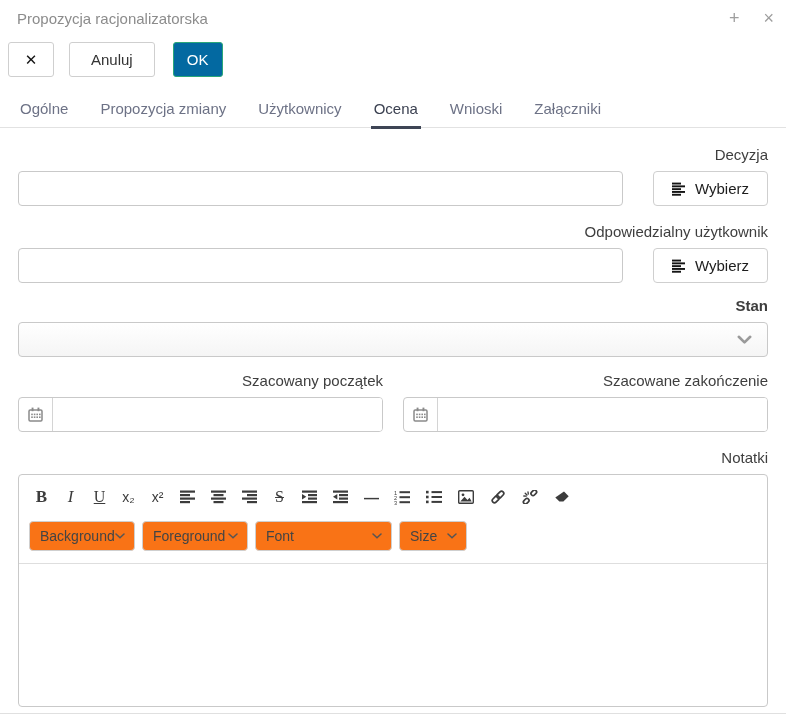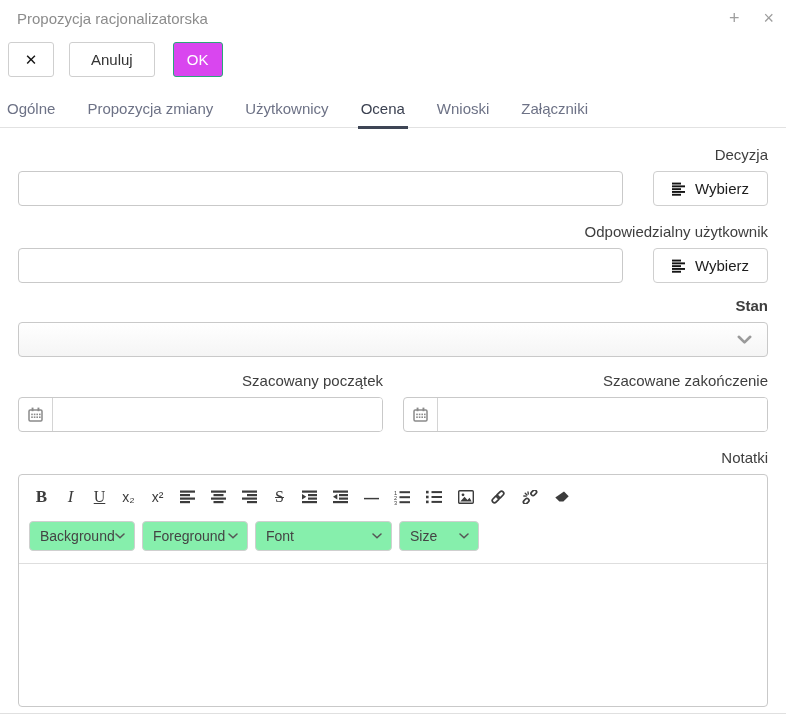--- a/index.html
+++ b/index.html
@@ -12,24 +12,24 @@
   .dlg-title { font-size:15px; color:#8c8c8c;margin-left:8px; }
   .win-controls { display:flex; gap:24px; align-items:center; }
   .win-controls span { font-size:18px; color:#9e9e9e; line-height:1; cursor:pointer; }
 
   
   .actions { display:flex; gap:15px; margin:15px 8px 0 8px; }
   .btn { height:35px; border:1px solid #cfcfcf; border-radius:3px; background:#fff;
          font-size:15px; color:#333; display:flex; align-items:center; justify-content:center; cursor:pointer; }
   .btn-x { width:46px; font-weight:bold; font-size:15px; color:#111; }
   .btn-cancel { padding:9px 21px; }
-  .btn-ok { width:50px; background:#d946ef; border-color:#2aa779; color:#fff; margin-left:3px; }
-
-  
-  .tabs { display:flex; gap:26px; margin-top:23px; padding:0 4px; border-bottom:1px solid #e2e2e2; }
+  .btn-ok { width:50px; background:#0369a1; border-color:#2aa779; color:#fff; margin-left:3px; }
+
+  
+  .tabs { display:flex; gap:26px; margin-top:23px; padding:0 17px; border-bottom:1px solid #e2e2e2; }
   .tab { font-size:15px; color:#6d7286; padding:0 3px 9px 3px; border-bottom:3px solid transparent;
          margin-bottom:-2px; cursor:pointer; white-space:nowrap; }
   .tab.active { color:#3b4151; border-bottom-color:#3e4555; }
 
   
   .content { padding:0 18px; }
   .label { font-size:15px; color:#3e3e3e; margin:17px 0 8px;text-align:right; }
   .label.first { margin-top:18px; }
   .label.tight { margin-top:14px;font-weight:bold; }
   .input-row { display:flex; gap:30px; }
@@ -54,24 +54,24 @@
   .ed-row1 { display:flex; align-items:center; gap:4px; padding:9px 10px 3px 10px; flex-wrap:nowrap; }
   .ed-btn { min-width:25px; height:26px; background:none; border:none; display:flex; align-items:center;
             justify-content:center; padding:0 6px; color:#3c3c3c; cursor:pointer; }
   .g-bold { font-family:"Liberation Serif","DejaVu Serif",serif; font-weight:bold; font-size:17px; }
   .g-italic { font-family:"Liberation Serif","DejaVu Serif",serif; font-style:italic; font-size:17px; }
   .g-under { font-family:"Liberation Serif","DejaVu Serif",serif; font-size:16px; text-decoration:underline; }
   .g-sub, .g-sup { font-size:14px; }
   .g-strike { font-family:"Liberation Serif","DejaVu Serif",serif; font-size:16px; text-decoration:line-through; }
   .g-hr { font-weight:bold; font-size:15px; letter-spacing:-1px; }
   .ed-row2 { display:flex; gap:7px; padding:8px 10px 12px 10px; }
-  .ed-select { position:relative; height:30px; border:1px solid #cfcfcf; border-radius:4px; background:#86efac;
+  .ed-select { position:relative; height:30px; border:1px solid #cfcfcf; border-radius:4px; background:#f97316;
                display:flex; align-items:center; padding:0 24px 0 10px; font-size:14px; color:#444; cursor:pointer; }
   .ed-select .chev { position:absolute; right:9px; top:50%; transform:translateY(-50%); }
-  .w-bg { width:106px; } .w-fg { width:106px; } .w-font { width:137px; } .w-size { width:80px; }
+  .w-bg { width:106px; } .w-fg { width:106px; } .w-font { width:137px; } .w-size { width:68px; }
   .ed-content { height:143px; border-top:1px solid #dedede; padding:8px 10px; font-size:15px; color:#333; outline:none; }
 
   .page-bottom-line { border-top:1px solid #e0e0e0; margin-top:6px; }
   svg { display:block; }
 </style>
 </head>
 <body>
 
 <div class="titlebar">
   <div class="dlg-title">Propozycja racjonalizatorska</div>

